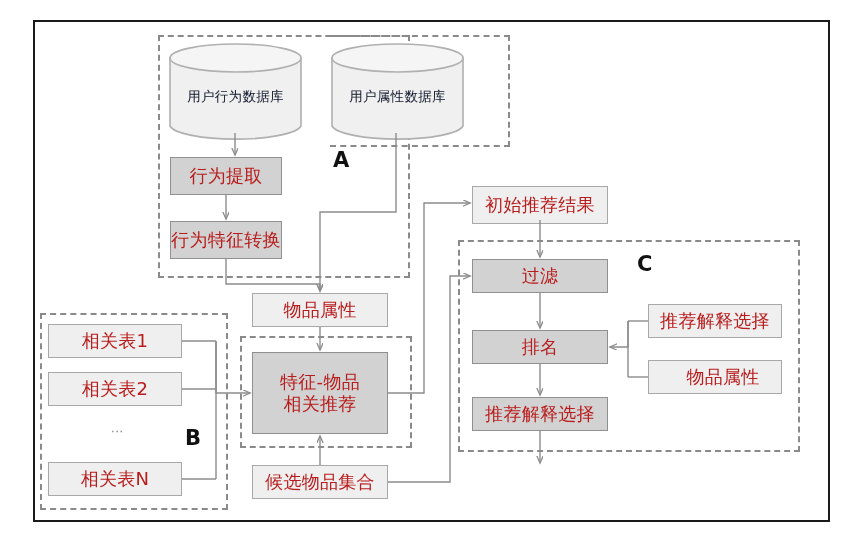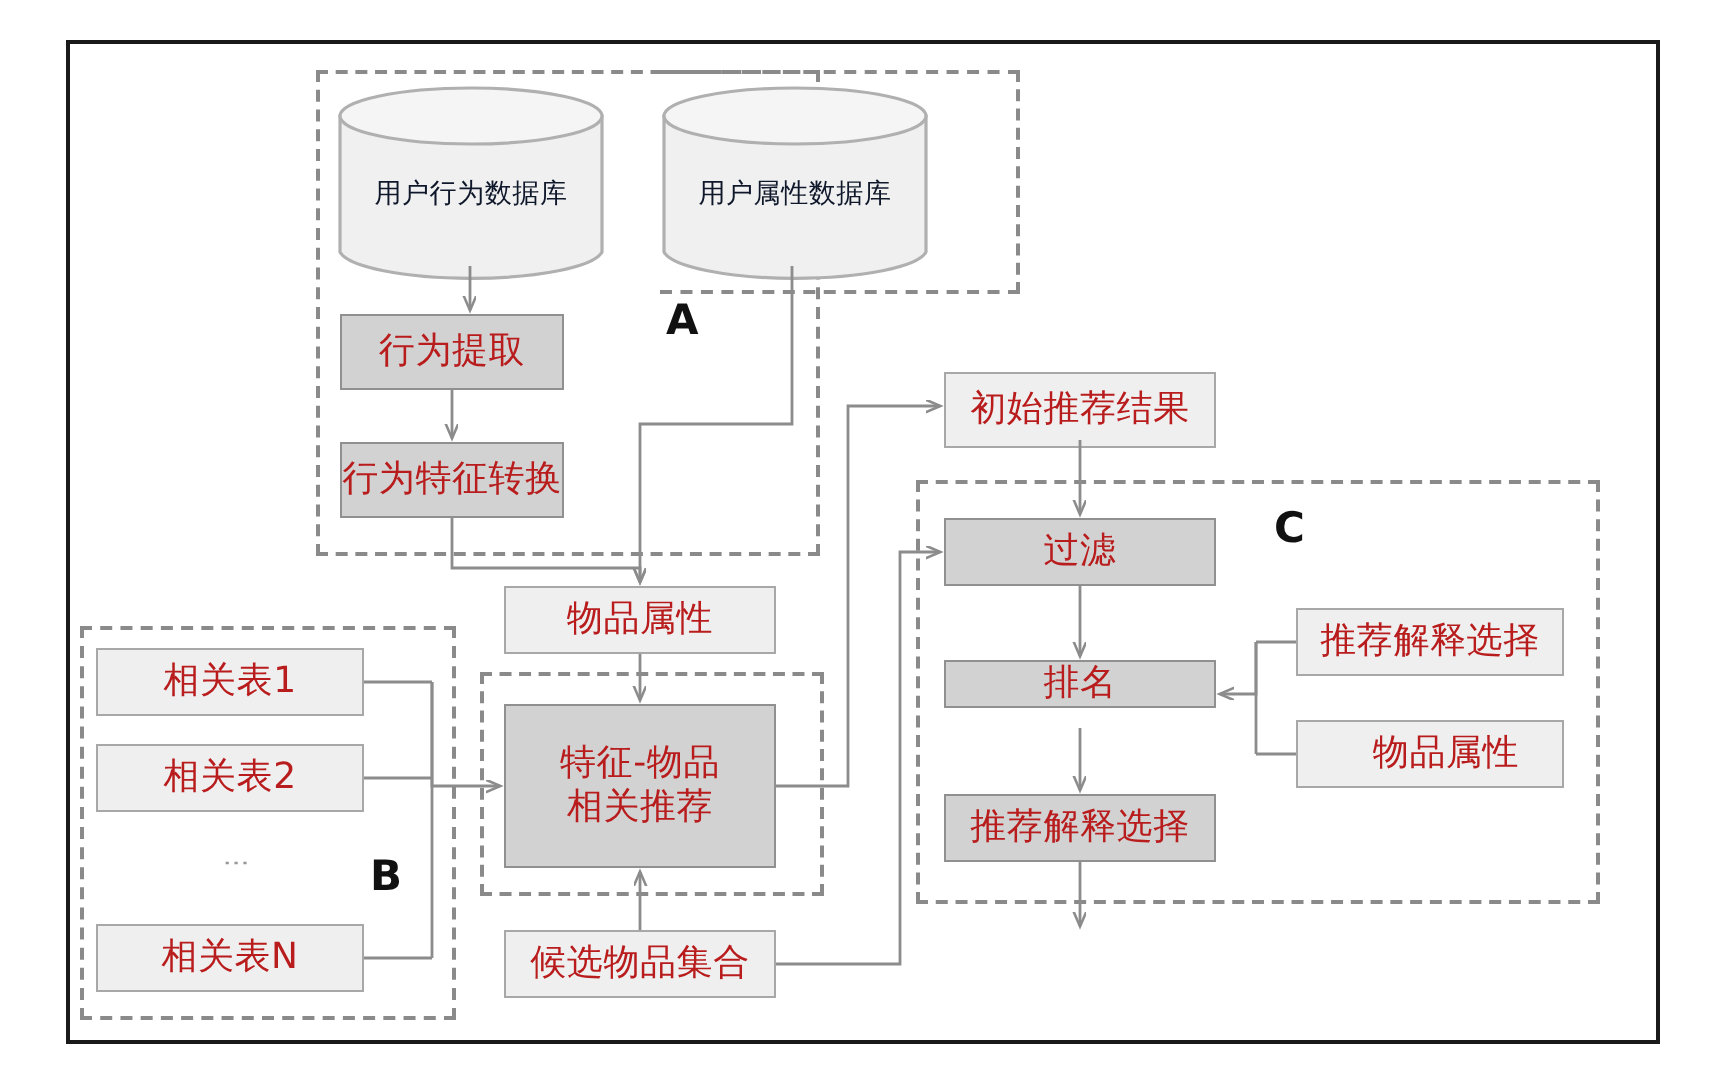--- a/index.html
+++ b/index.html
@@ -144,21 +144,21 @@
   </div>
 
   <div class="node" style="left:472px;top:186px;width:136px;height:38px;">
     <span class="lbl">初始推荐结果</span>
   </div>
 
   <div class="node dark" style="left:472px;top:259px;width:136px;height:34px;">
     <span class="lbl">过滤</span>
   </div>
 
-  <div class="node dark" style="left:472px;top:330px;width:136px;height:24px;">
+  <div class="node dark" style="left:472px;top:330px;width:136px;height:34px;">
     <span class="lbl">排名</span>
   </div>
 
   <div class="node dark" style="left:472px;top:397px;width:136px;height:34px;">
     <span class="lbl">推荐解释选择</span>
   </div>
 
 
   <div class="node" style="left:648px;top:304px;width:134px;height:34px;">
     <span class="lbl">推荐解释选择</span>

